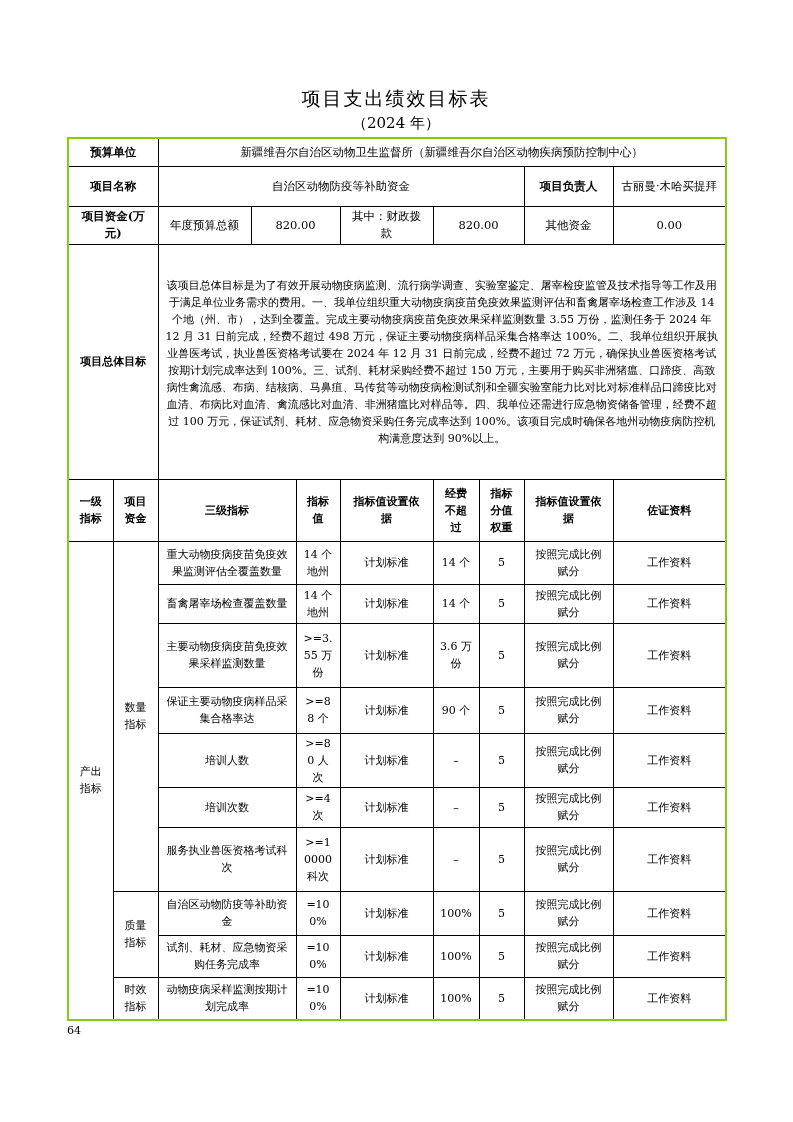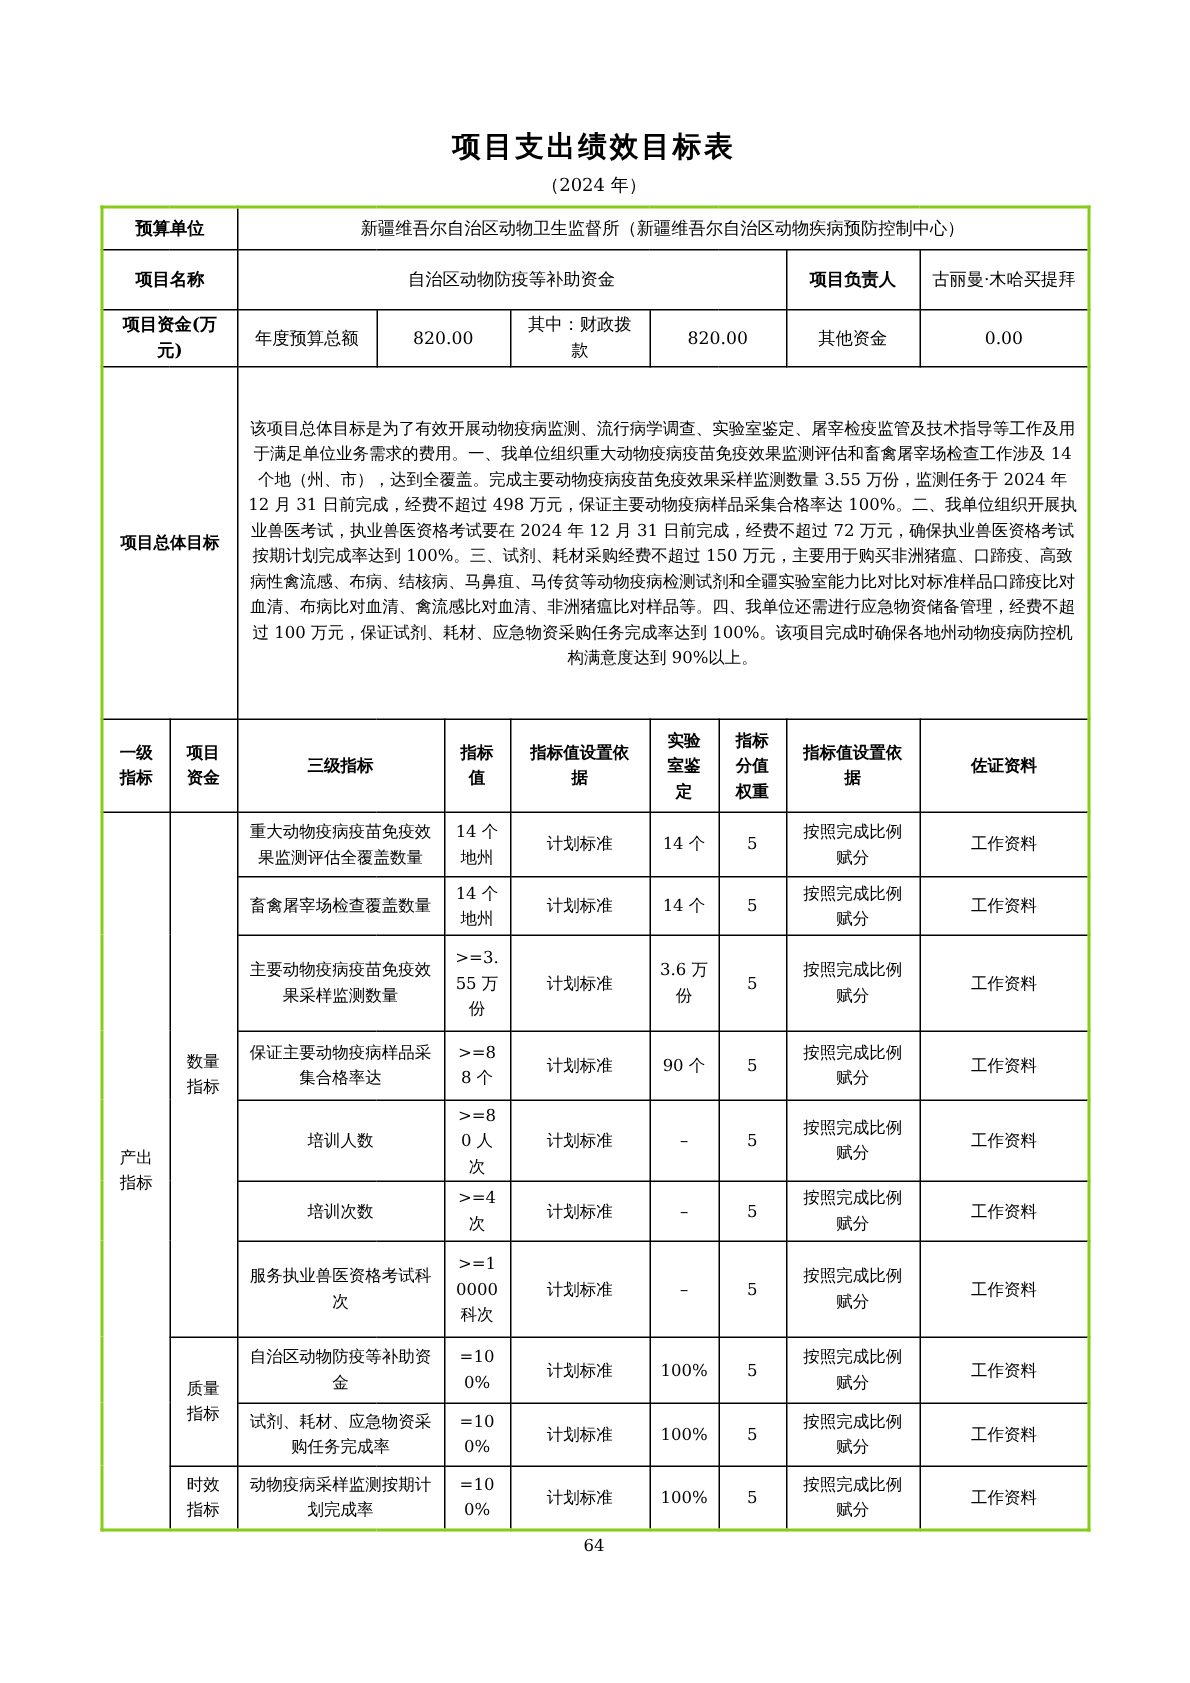--- a/index.html
+++ b/index.html
@@ -3,46 +3,46 @@
 <meta charset="utf-8">
 <style>
   html,body{margin:0;padding:0;}
   body{
     width:793px;height:1122px;background:#ffffff;color:#000;
     font-family:"DejaVu Serif","Liberation Serif",serif;
     position:relative;overflow:hidden;
   }
   .content{position:absolute;left:67px;top:0;width:658px;}
   .doc-title{
-    margin:86px 0 0 0;text-align:center;font-size:19px;font-weight:bold;
+    margin:86px 0 0 0;text-align:center;font-size:19px;font-weight:normal;
     letter-spacing:2px;line-height:24px;
   }
   .doc-subtitle{
-    margin:6px 0 0 0;text-align:center;font-size:12px;line-height:14px;font-weight:normal;
+    margin:6px 0 0 0;text-align:center;font-size:15px;line-height:14px;font-weight:normal;
   }
   table.main{
     border-collapse:collapse;table-layout:fixed;width:658px;
     margin-top:7px;border:2px solid #84cc16;
   }
   table.main td{
     border:1px solid #000;padding:1px 6px;text-align:center;vertical-align:middle;
     font-size:11px;line-height:17px;overflow:hidden;
   }
   td.lbl{font-weight:bold;font-size:11.5px;}
   tr.r-info td{font-size:11.5px;}
   td.goal-text{
     text-align:justify;vertical-align:middle;padding:5px 9px;
     font-size:11.5px;line-height:19.5px;
   }
   td.pad-lg{padding:1px 13px;}
   tr.r-head td{font-weight:bold;font-size:11px;padding:1px 8px;}
   td.val{word-break:break-all;padding:1px 6px;}
   td.ind{padding:1px 8px;}
   .page-num{
-    position:absolute;left:0;top:1024px;width:658px;text-align:center;
+    position:absolute;left:0;top:1024px;width:658px;text-align:left;
     font-size:11px;
   }
   .h28{height:28px}.h40{height:40px}.h38{height:38px}.h235{height:235px}
   .h62{height:62px}.h43{height:43px}.h39{height:39px}.h64{height:64px}
   .h46{height:46px}.h40r{height:40px}.h44{height:44px}.h42{height:42px}
 </style>
 </head>
 <body>
 
 <div class="content">
@@ -91,21 +91,21 @@
       <td colspan="2" class="lbl">项目总体目标</td>
       <td colspan="8" class="goal-text">该项目总体目标是为了有效开展动物疫病监测、流行病学调查、实验室鉴定、屠宰检疫监管及技术指导等工作及用于满足单位业务需求的费用。一、我单位组织重大动物疫病疫苗免疫效果监测评估和畜禽屠宰场检查工作涉及 14 个地（州、市），达到全覆盖。完成主要动物疫病疫苗免疫效果采样监测数量 3.55 万份，监测任务于 2024 年 12 月 31 日前完成，经费不超过 498 万元，保证主要动物疫病样品采集合格率达 100%。二、我单位组织开展执业兽医考试，执业兽医资格考试要在 2024 年 12 月 31 日前完成，经费不超过 72 万元，确保执业兽医资格考试按期计划完成率达到 100%。三、试剂、耗材采购经费不超过 150 万元，主要用于购买非洲猪瘟、口蹄疫、高致病性禽流感、布病、结核病、马鼻疽、马传贫等动物疫病检测试剂和全疆实验室能力比对比对标准样品口蹄疫比对血清、布病比对血清、禽流感比对血清、非洲猪瘟比对样品等。四、我单位还需进行应急物资储备管理，经费不超过 100 万元，保证试剂、耗材、应急物资采购任务完成率达到 100%。该项目完成时确保各地州动物疫病防控机构满意度达到 90%以上。</td>
     </tr>
 
     <tr class="r-head h62">
       <td>一级指标</td>
       <td>项目资金</td>
       <td colspan="2">三级指标</td>
       <td>指标值</td>
       <td>指标值设置依据</td>
-      <td>实验室鉴定</td>
+      <td>经费不超过</td>
       <td>指标分值权重</td>
       <td>指标值设置依据</td>
       <td>佐证资料</td>
     </tr>
 
     <tr class="h43">
       <td rowspan="10">产出指标</td>
       <td rowspan="7">数量指标</td>
       <td colspan="2" class="ind">重大动物疫病疫苗免疫效果监测评估全覆盖数量</td>
       <td class="val">14 个地州</td>

